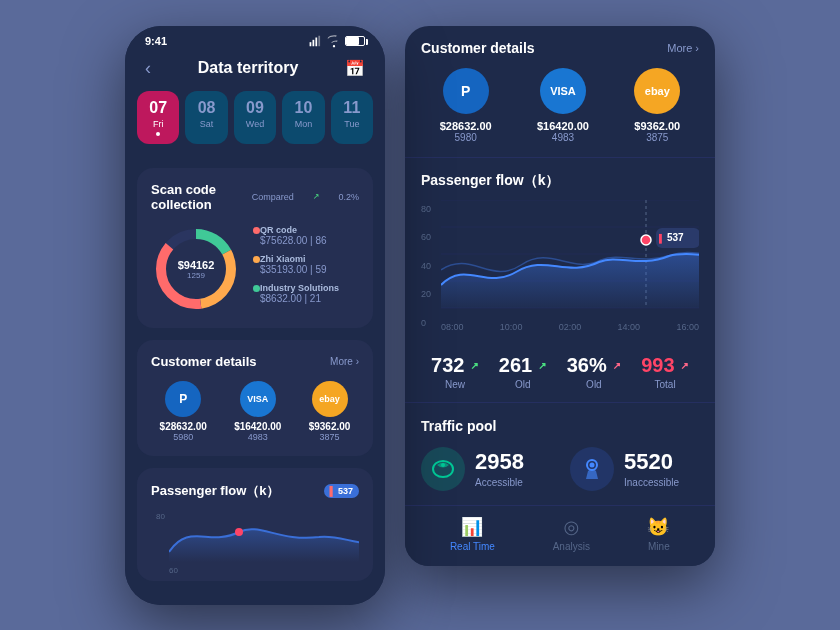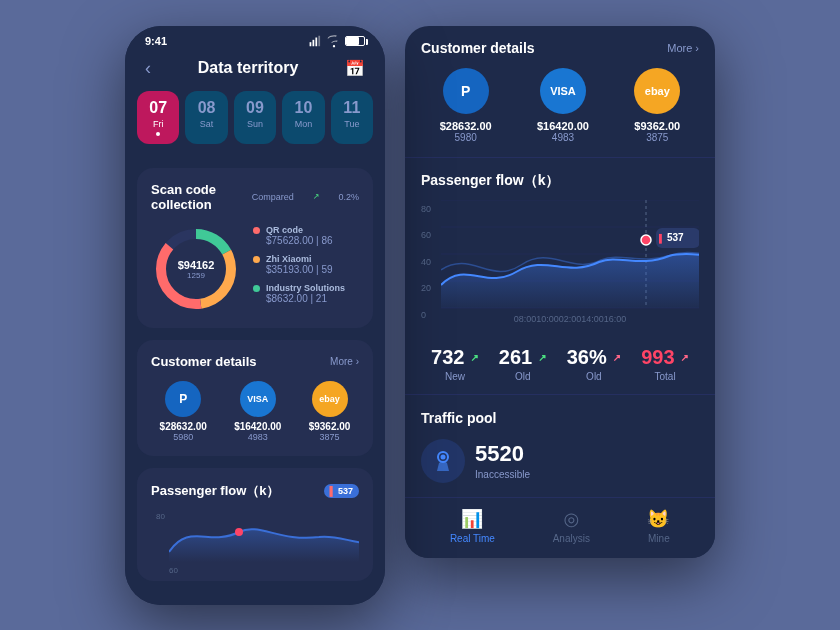--- a/index.html
+++ b/index.html
@@ -108,21 +108,21 @@
     .donut-center {
       position: absolute;
       top: 50%; left: 50%;
       transform: translate(-50%, -50%);
       text-align: center;
     }
     .donut-amount { color: #fff; font-size: 11px; font-weight: 700; }
     .donut-count { color: #8899cc; font-size: 8px; }
 
     .legend { flex: 1; }
-    .legend-item { display: flex; align-items: flex-start; gap: 6px; margin-bottom: 8px; }
+    .legend-item { display: flex; align-items: flex-start; margin-bottom: 8px; }
     .legend-dot { width: 7px; height: 7px; border-radius: 50%; margin-top: 2px; flex-shrink: 0; }
     .legend-text { }
     .legend-label { color: #aabbdd; font-size: 9px; font-weight: 600; }
     .legend-val { color: #8899cc; font-size: 10px; }
 
     
     .more-link { color: #8899cc; font-size: 10px; }
     .payment-row { display: flex; gap: 10px; justify-content: space-around; }
     .payment-item { text-align: center; }
     .payment-icon {
@@ -287,21 +287,21 @@
         <span class="date-num">07</span>
         <span class="date-day">Fri</span>
         <div class="date-dot"></div>
       </div>
       <div class="date-item">
         <span class="date-num">08</span>
         <span class="date-day">Sat</span>
       </div>
       <div class="date-item">
         <span class="date-num">09</span>
-        <span class="date-day">Sun</span>
+        <span class="date-day">Wed</span>
       </div>
       <div class="date-item">
         <span class="date-num">10</span>
         <span class="date-day">Mon</span>
       </div>
       <div class="date-item" style="overflow:hidden">
         <span class="date-num">11</span>
         <span class="date-day">Tue</span>
       </div>
     </div>
@@ -476,21 +476,21 @@
                      L280,108 L0,108Z" fill="url(#flowGrad)"></path>
             <path d="M0,85 C25,60 45,90 75,72 C105,54 125,78 158,62 C178,54 198,68 228,56 C250,50 270,60 280,52" fill="none" stroke="#4488ff" stroke-width="2"></path>
 
             <circle cx="205" cy="40" r="5" fill="#ff4466" stroke="white" stroke-width="1.5"></circle>
 
             <rect x="215" y="28" width="44" height="20" rx="6" fill="#2a3a6a"></rect>
             <text x="218" y="41" fill="#ff4466" font-size="8" font-weight="bold">▌</text>
             <text x="226" y="41" fill="white" font-size="10" font-weight="bold">537</text>
           </svg>
           
-          <div style="display:flex;justify-content:center;margin-top:0;">
+          <div style="display:flex;justify-content:space-between;margin-top:8px;">
             <span style="color:#556688;font-size:9px;">08:00</span>
             <span style="color:#556688;font-size:9px;">10:00</span>
             <span style="color:#556688;font-size:9px;">02:00</span>
             <span style="color:#556688;font-size:9px;">14:00</span>
             <span style="color:#556688;font-size:9px;">16:00</span>
           </div>
         </div>
       </div>
     </div>
 
@@ -521,20 +521,33 @@
           <span>993</span>
           <span class="trend-up">↗</span>
         </div>
         <div class="stat-label">Total</div>
       </div>
     </div>
 
     <div class="traffic-section">
       <span class="panel-title">Traffic pool</span>
       <div class="traffic-row">
+        <div class="traffic-item">
+          <div class="traffic-icon green">
+            <svg width="28" height="28" viewBox="0 0 28 28">
+              <ellipse cx="14" cy="14" rx="10" ry="8" fill="none" stroke="#00c896" stroke-width="2"></ellipse>
+              <path d="M8 10 Q14 5 20 10 Q14 15 8 10Z" fill="#00c896" opacity="0.6"></path>
+              <circle cx="14" cy="10" r="2" fill="#00c896"></circle>
+            </svg>
+          </div>
+          <div>
+            <div class="traffic-num">2958</div>
+            <div class="traffic-label">Accessible</div>
+          </div>
+        </div>
         <div class="traffic-item">
           <div class="traffic-icon blue">
             <svg width="28" height="28" viewBox="0 0 28 28">
               <circle cx="14" cy="10" r="5" fill="none" stroke="#4488ff" stroke-width="2"></circle>
               <circle cx="14" cy="10" r="2.5" fill="#4488ff"></circle>
               <path d="M10 16 Q14 12 18 16 L20 24 L8 24Z" fill="#4488ff" opacity="0.6"></path>
             </svg>
           </div>
           <div>
             <div class="traffic-num">5520</div>

